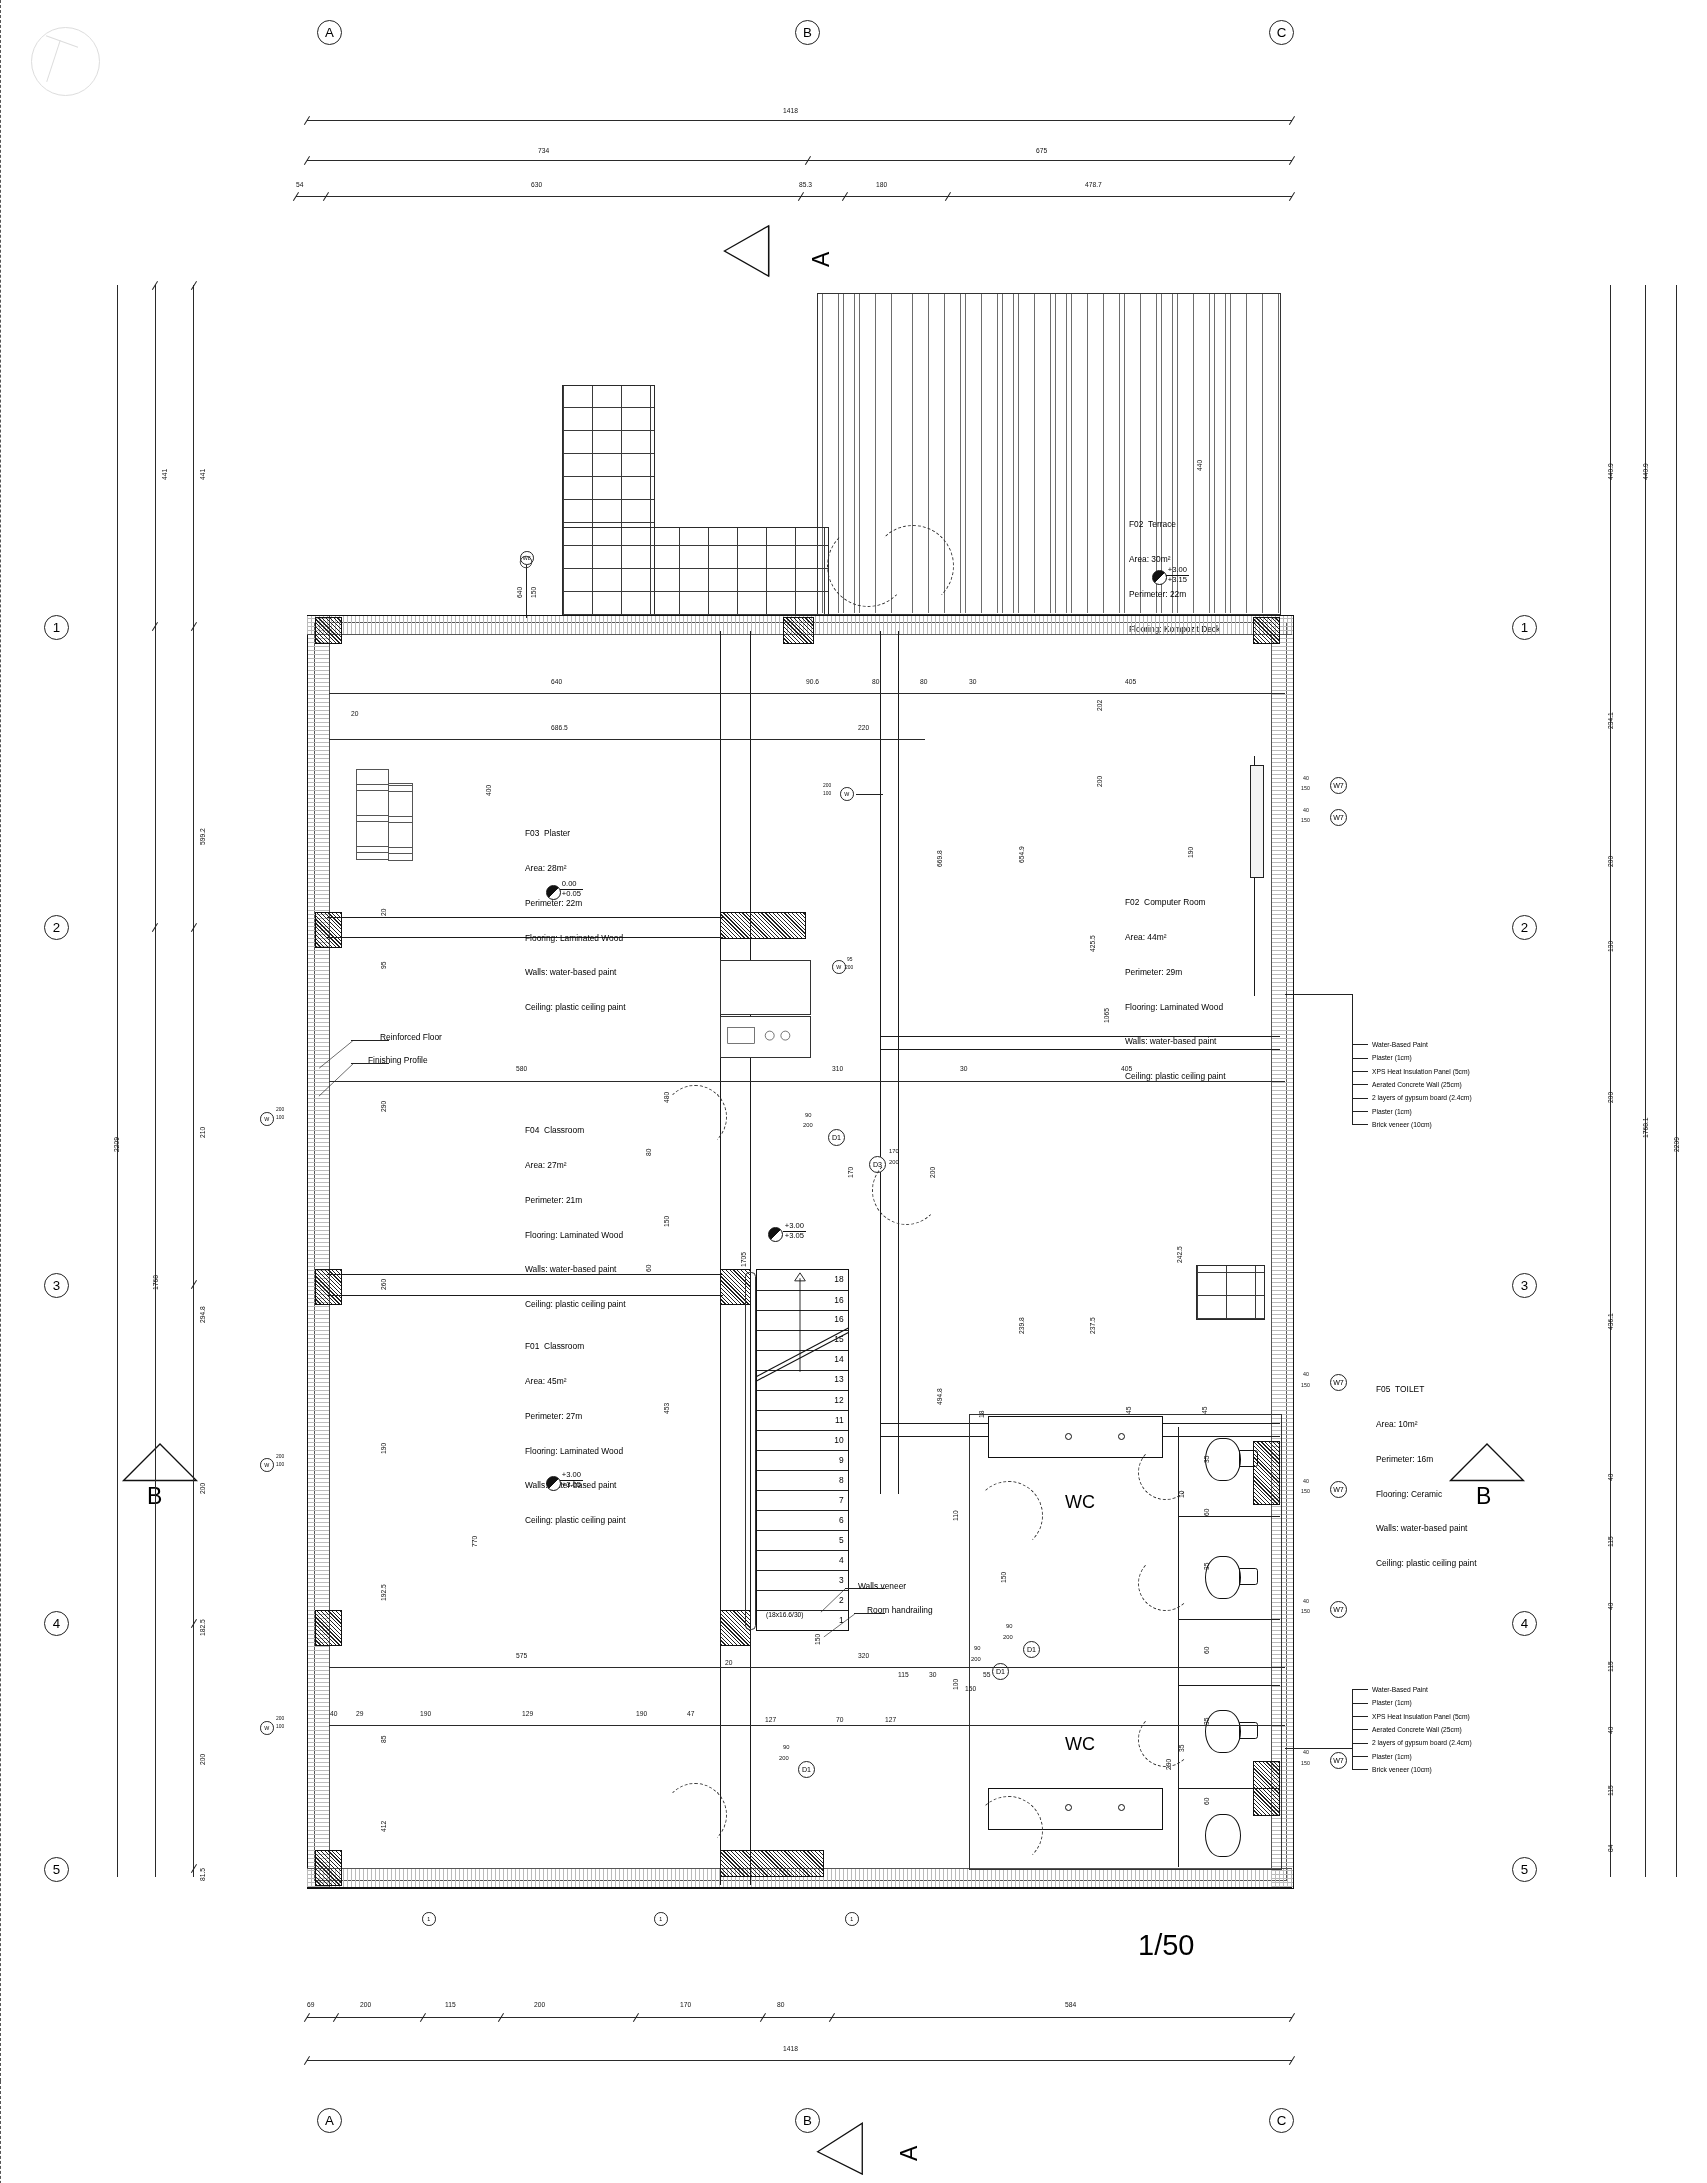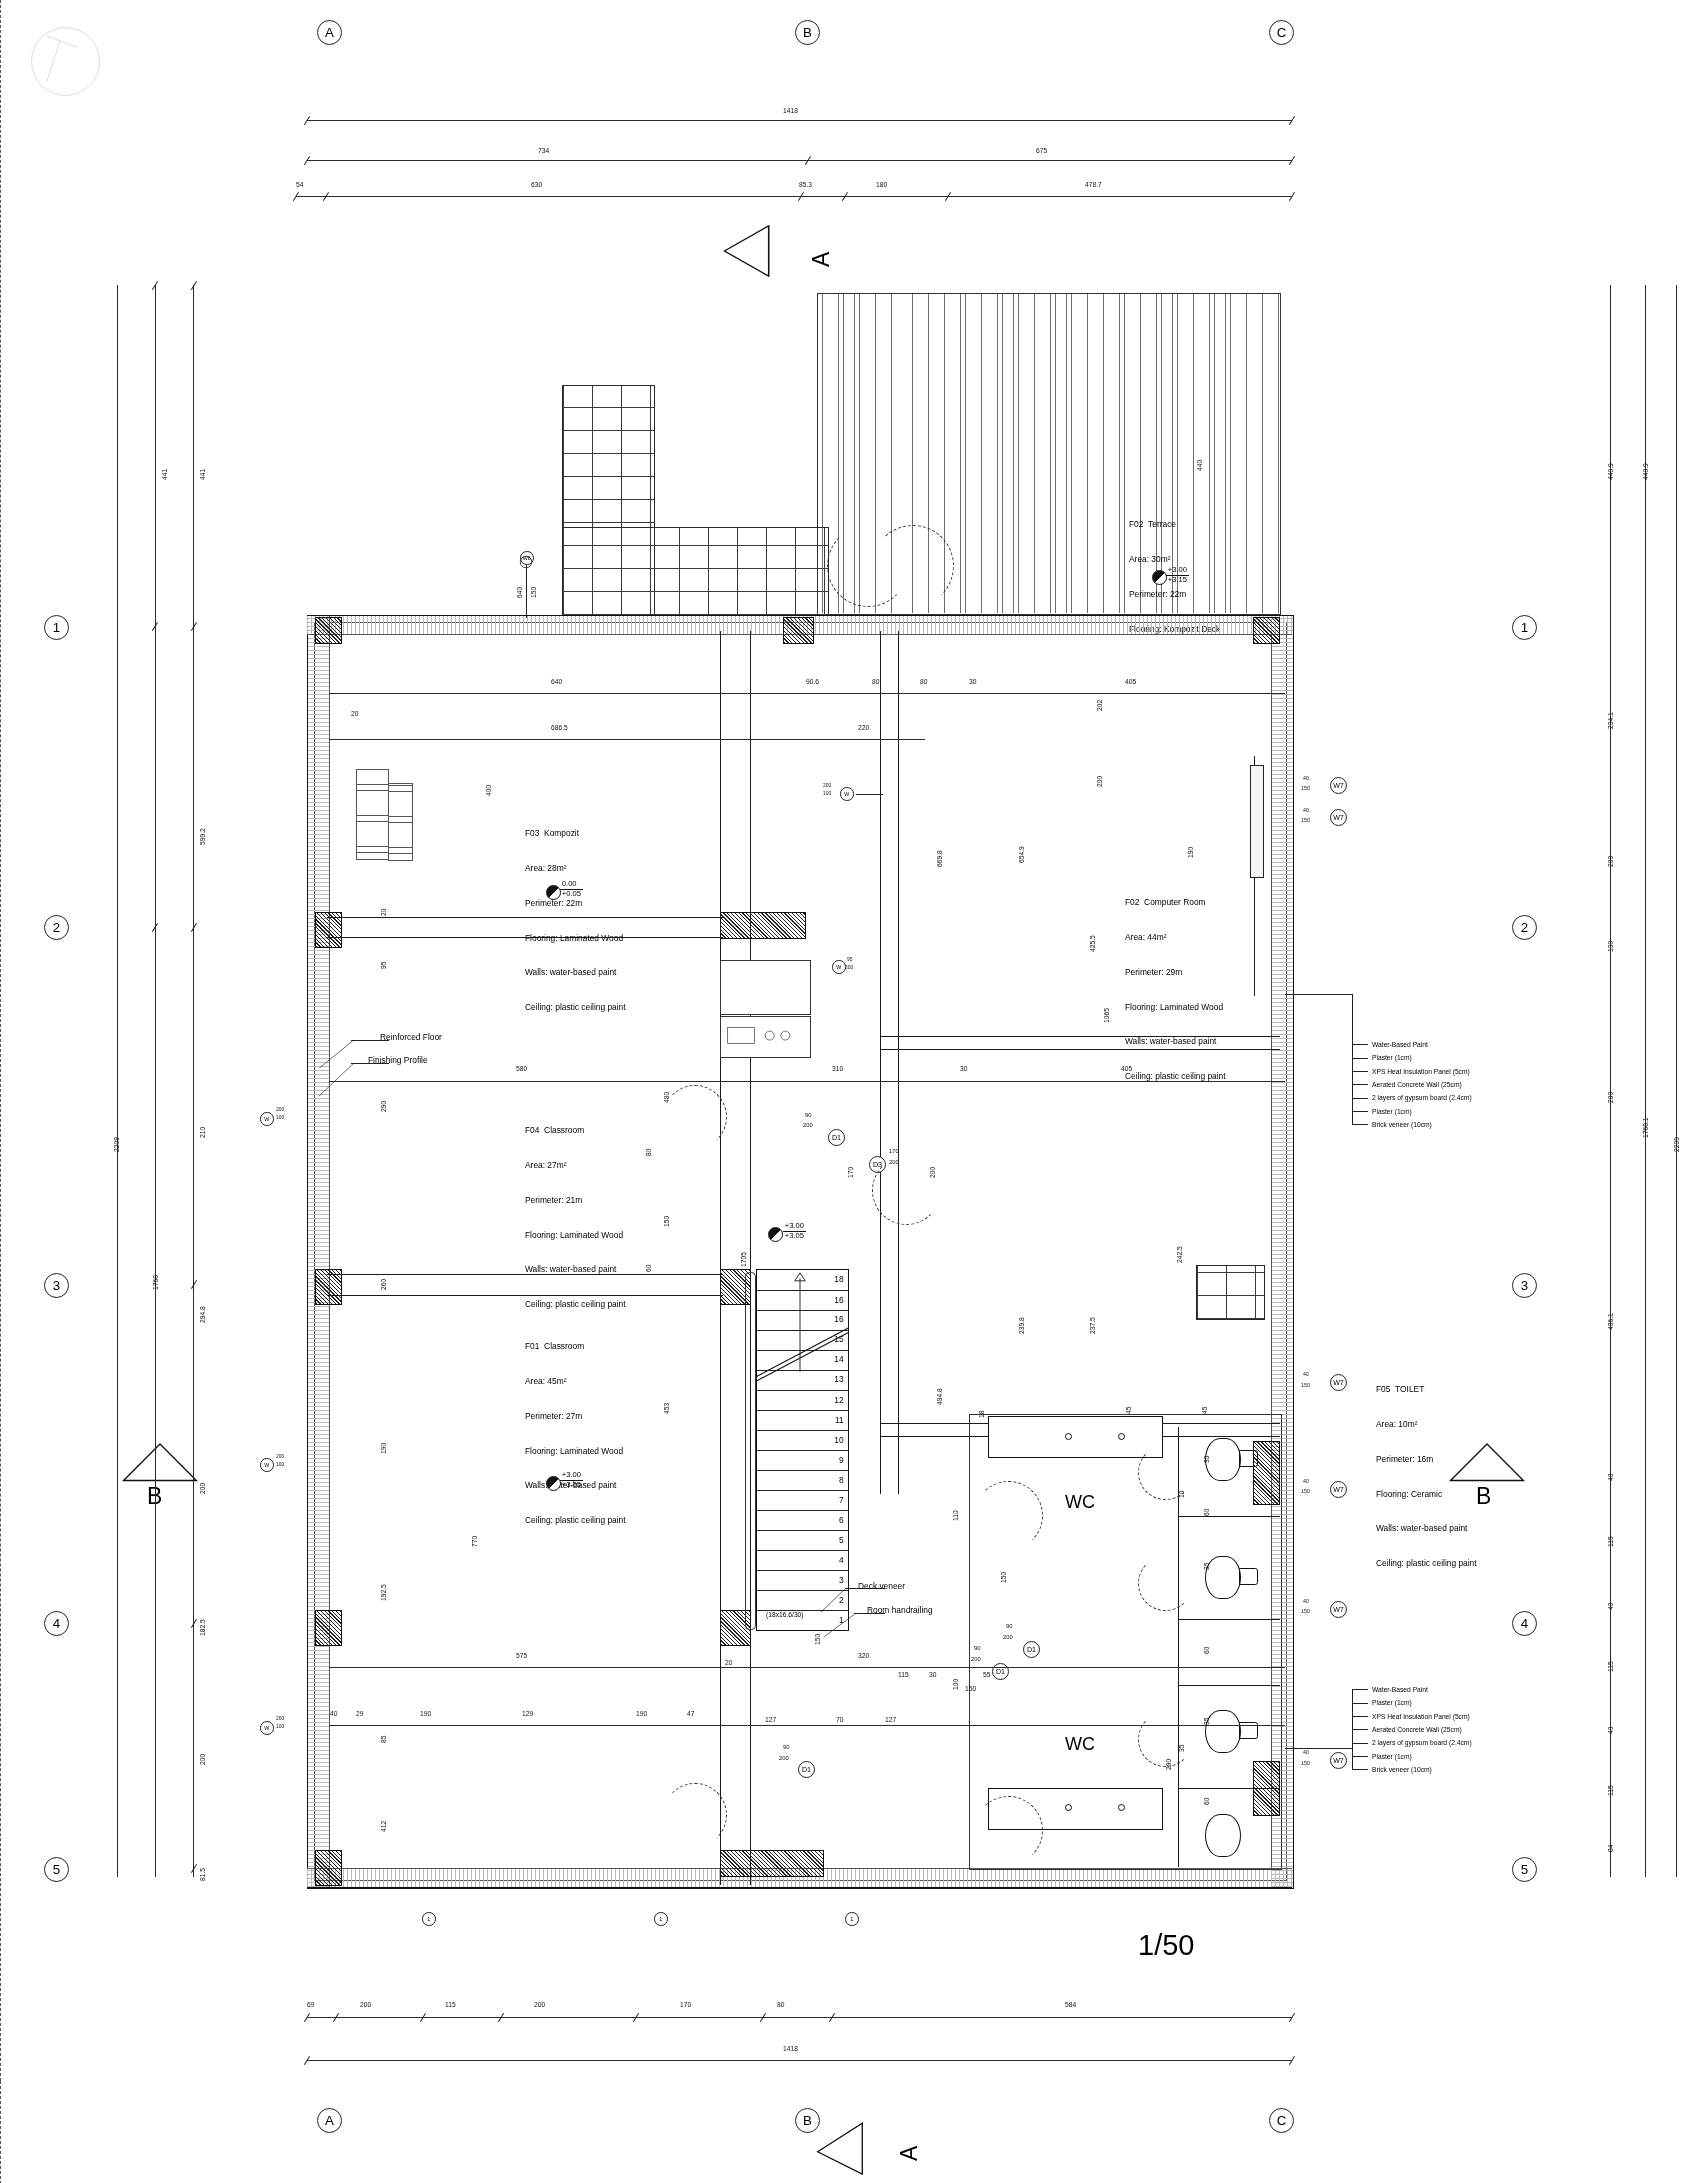--- a/index.html
+++ b/index.html
@@ -278,21 +278,21 @@
   <div class="v" style="left:880px;top:631px;height:863px;"></div>
   <div class="v" style="left:898px;top:631px;height:863px;"></div>
 
   <div class="h" style="left:880px;top:1036px;width:400px;"></div>
   <div class="h" style="left:880px;top:1049px;width:400px;"></div>
 
   <div class="h" style="left:880px;top:1423px;width:400px;"></div>
   <div class="h" style="left:880px;top:1436px;width:400px;"></div>
 
   <div class="t" style="left:525px;top:805px;">
-    <div><span>F03</span>&nbsp;&nbsp;<span>Kompozit</span></div>
+    <div><span>F03</span>&nbsp;&nbsp;<span>Plaster</span></div>
     <div>Area: 28m²</div>
     <div>Perimeter: 22m</div>
     <div>Flooring: Laminated Wood</div>
     <div>Walls: water-based paint</div>
     <div>Ceiling: plastic ceiling paint</div>
   </div>
   <div class="lvl" style="left:546px;top:885px;"></div>
   <div class="lvlbox" style="left:560px;top:880px;">
     <div>0.00</div>
     <div>+0.05</div>
@@ -465,21 +465,21 @@
     <polygon points="20,2 32,20 8,20" fill="none" stroke="#111" stroke-width="2"></polygon>
   </svg>
 
   <div class="abs" style="left:745px;top:1272px;width:9px;height:356px;border:0.9px solid #333;border-radius:4.4px;"></div>
   <div class="t sm" style="left:766px;top:1610px;">(18x16.6/30)</div>
 
   <div class="lead" style="left:845px;top:1588px;width:40px;"></div>
   <svg class="abs" style="left:820px;top:1587px;" width="27" height="27" viewBox="0 0 60 60">
       <line x1="2" y1="56" x2="56" y2="4" stroke="#222" stroke-width="1.5"></line>
     </svg>
-  <div class="t" style="left:858px;top:1581px;">Deck veneer</div>
+  <div class="t" style="left:858px;top:1581px;">Walls veneer</div>
   <div class="lead" style="left:854px;top:1613px;width:31px;"></div>
   <svg class="abs" style="left:823px;top:1612px;" width="33" height="27" viewBox="0 0 75 60">
       <line x1="2" y1="56" x2="72" y2="4" stroke="#222" stroke-width="1.5"></line>
     </svg>
   <div class="t" style="left:867px;top:1605px;">Room handrailing</div>
 
   <div class="lead" style="left:351px;top:1040px;width:38px;"></div>
   <svg class="abs" style="left:318px;top:1039px;" width="36" height="31" viewBox="0 0 80 70">
       <line x1="2" y1="66" x2="78" y2="4" stroke="#222" stroke-width="1.5"></line>
     </svg>

